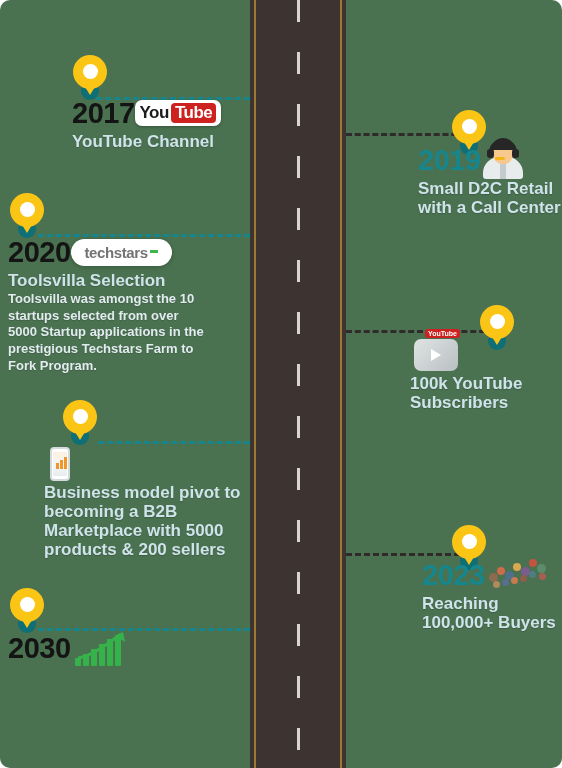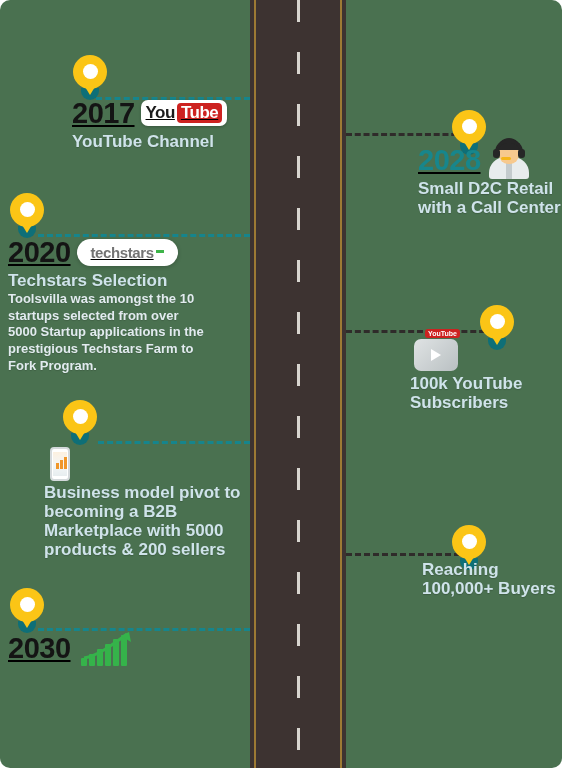--- a/index.html
+++ b/index.html
@@ -112,23 +112,21 @@
     z-index: 0;
   }
 
   
   .event {
     position: absolute;
   }
   .event-headline {
     display: flex;
     align-items: center;
-    gap: 6px;
     height: 34px;
-    text-decoration: underline;
   }
   .year {
     font-size: 29px;
     font-weight: bold;
     line-height: 1;
     letter-spacing: -0.5px;
   }
   .year.dark  { color: #141414; }
   .year.teal  { color: #17868c; }
   .title {
@@ -387,21 +385,21 @@
 
   <div class="connector dark" style="left:346px; top:133px; width:120px;"></div>
   <div class="pin" style="left:452px; top:110px;">
     <div class="pin-base"></div>
     <div class="pin-tip"></div>
     <div class="pin-head"></div>
     <div class="pin-dot"></div>
   </div>
   <div class="event right-align" style="left:418px; top:143px; width:144px;">
     <div class="event-headline">
-      <span class="year teal">2028</span>
+      <span class="year teal">2019</span>
       <span class="agent" style="margin-top:-8px;">
         <span class="agent-body"></span>
         <span class="agent-tie"></span>
         <span class="agent-head"></span>
         <span class="agent-hair"></span>
         <span class="agent-band"></span>
         <span class="agent-ear l"></span>
         <span class="agent-ear r"></span>
         <span class="agent-mic"></span>
       </span>
@@ -417,21 +415,21 @@
     <div class="pin-dot"></div>
   </div>
   <div class="event" style="left:8px; top:235px; width:196px;">
     <div class="event-headline">
       <span class="year dark">2020</span>
       <span class="techstars-badge">
         <span class="techstars-text">techstars</span>
         <span class="techstars-bar"></span>
       </span>
     </div>
-    <div class="title">Techstars Selection</div>
+    <div class="title">Toolsvilla Selection</div>
     <div class="desc">Toolsvilla was amongst the 10 startups selected from over 5000 Startup applications in  the prestigious Techstars Farm to Fork Program.</div>
   </div>
 
   <div class="connector dark" style="left:346px; top:330px; width:148px;"></div>
   <div class="pin" style="left:480px; top:305px;">
     <div class="pin-base"></div>
     <div class="pin-tip"></div>
     <div class="pin-head"></div>
     <div class="pin-dot"></div>
   </div>
@@ -465,20 +463,38 @@
   </div>
 
   <div class="connector dark" style="left:346px; top:553px; width:114px;"></div>
   <div class="pin" style="left:452px; top:525px;">
     <div class="pin-base"></div>
     <div class="pin-tip"></div>
     <div class="pin-head"></div>
     <div class="pin-dot"></div>
   </div>
   <div class="event" style="left:422px; top:558px; width:140px;">
+    <div class="event-headline">
+      <span class="year teal">2023</span>
+      <span class="crowd" style="margin-left:2px; margin-top:-4px;">
+        <span style="left:2px;  top:20px; width:9px;  height:9px;  background:#8e6a4e;"></span>
+        <span style="left:10px; top:14px; width:8px;  height:8px;  background:#cf6b4a;"></span>
+        <span style="left:18px; top:18px; width:9px;  height:9px;  background:#4f6f8c;"></span>
+        <span style="left:26px; top:10px; width:8px;  height:8px;  background:#d9a84f;"></span>
+        <span style="left:34px; top:14px; width:9px;  height:9px;  background:#7b5c8e;"></span>
+        <span style="left:42px; top:6px;  width:8px;  height:8px;  background:#c4543f;"></span>
+        <span style="left:50px; top:11px; width:9px;  height:9px;  background:#5d8c6a;"></span>
+        <span style="left:6px;  top:28px; width:7px;  height:7px;  background:#b08a5c;"></span>
+        <span style="left:15px; top:26px; width:7px;  height:7px;  background:#5a6e8e;"></span>
+        <span style="left:24px; top:24px; width:7px;  height:7px;  background:#c77b52;"></span>
+        <span style="left:33px; top:22px; width:7px;  height:7px;  background:#8c5f4a;"></span>
+        <span style="left:42px; top:18px; width:7px;  height:7px;  background:#4f7d82;"></span>
+        <span style="left:52px; top:20px; width:7px;  height:7px;  background:#a85f52;"></span>
+      </span>
+    </div>
     <div class="title">Reaching 100,000+ Buyers</div>
   </div>
 
   <div class="connector" style="left:38px; top:628px; width:212px;"></div>
   <div class="pin" style="left:10px; top:588px;">
     <div class="pin-base"></div>
     <div class="pin-tip"></div>
     <div class="pin-head"></div>
     <div class="pin-dot"></div>
   </div>

